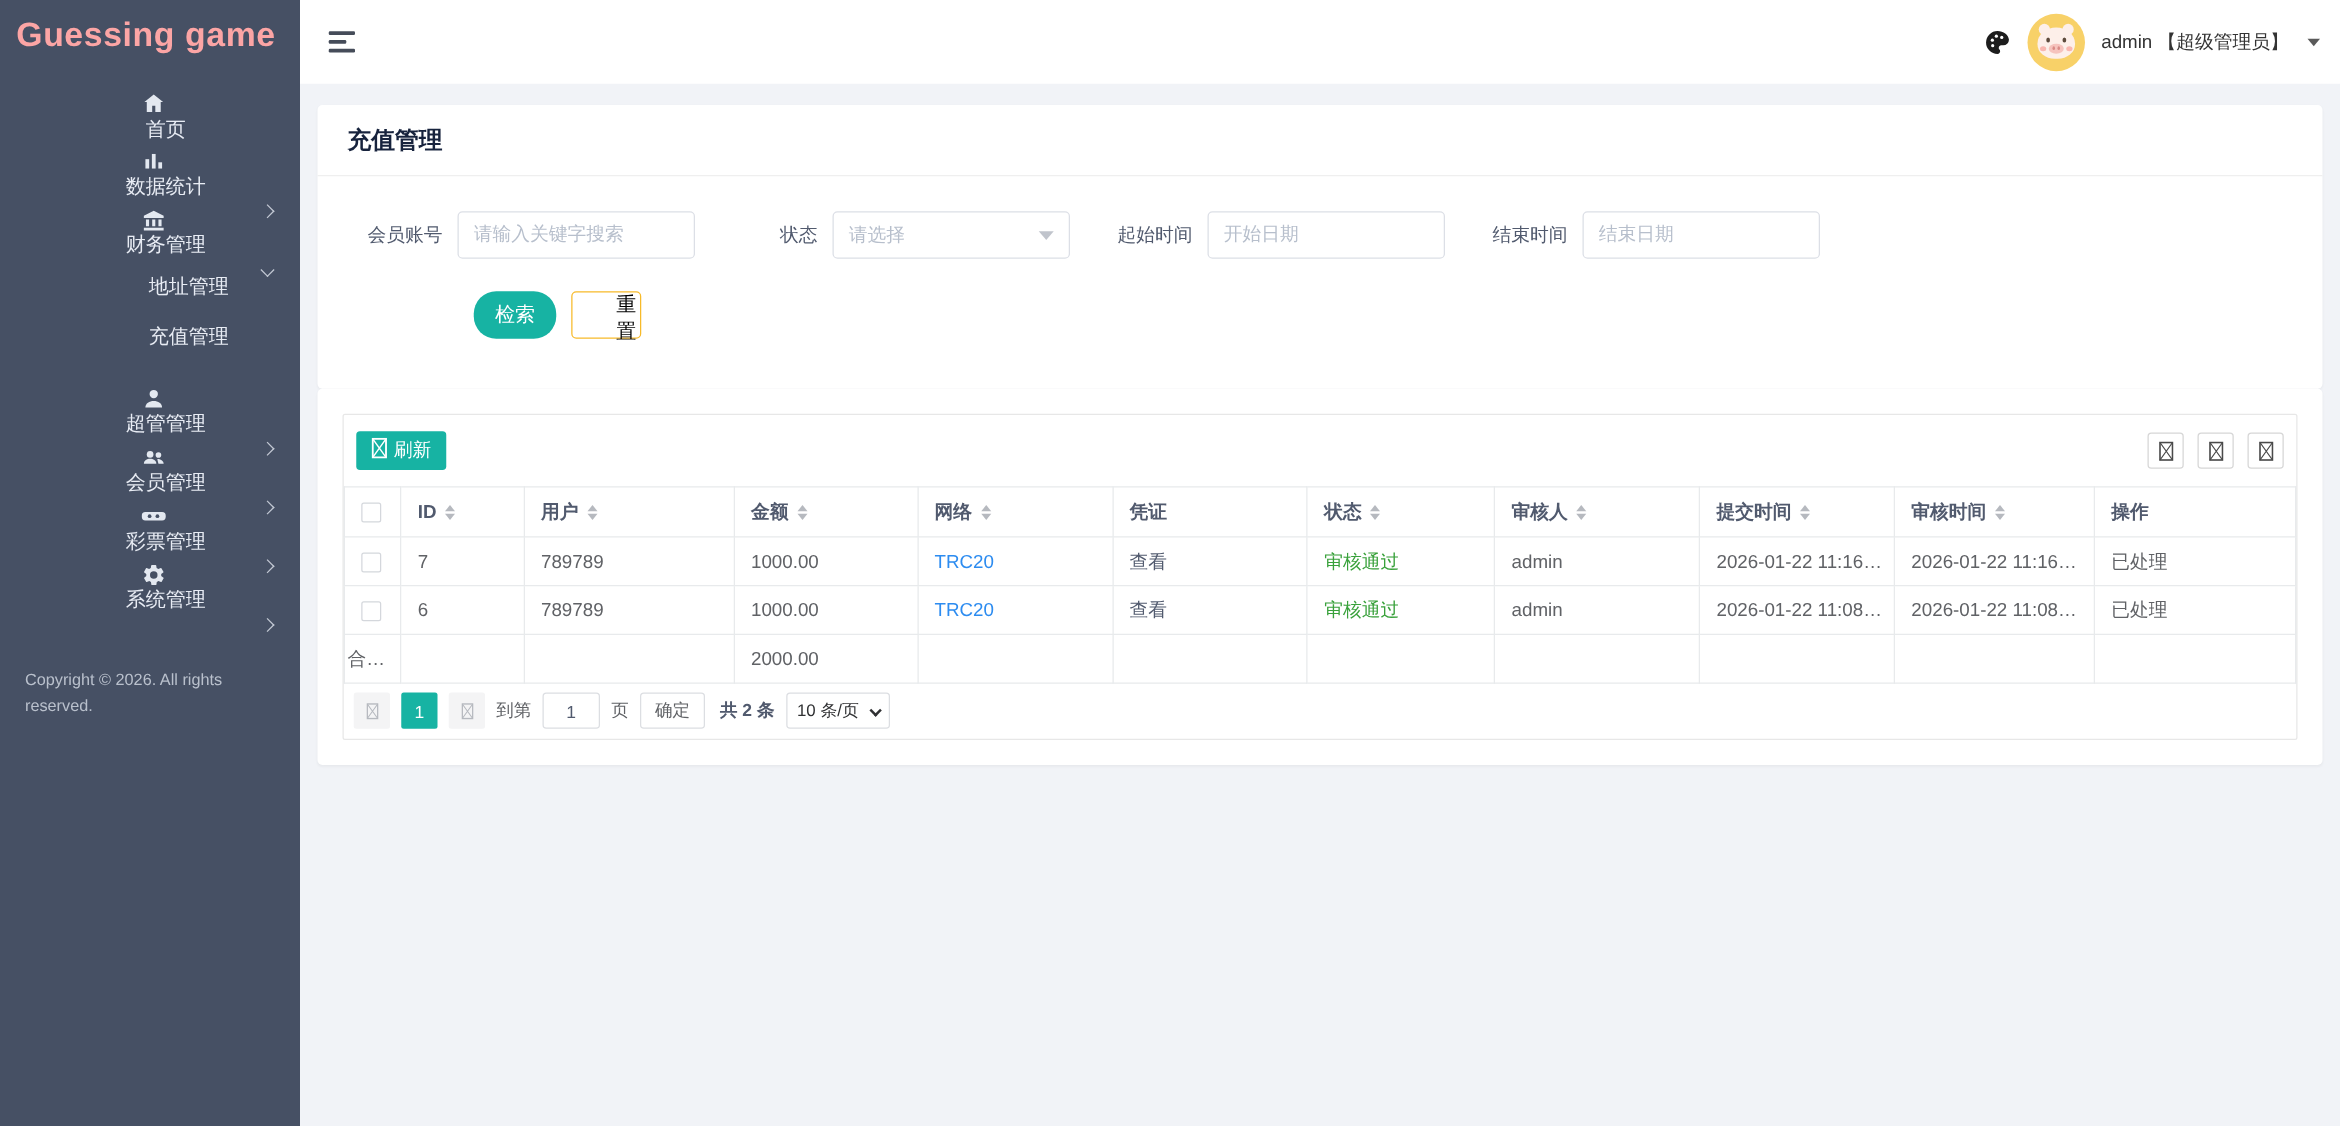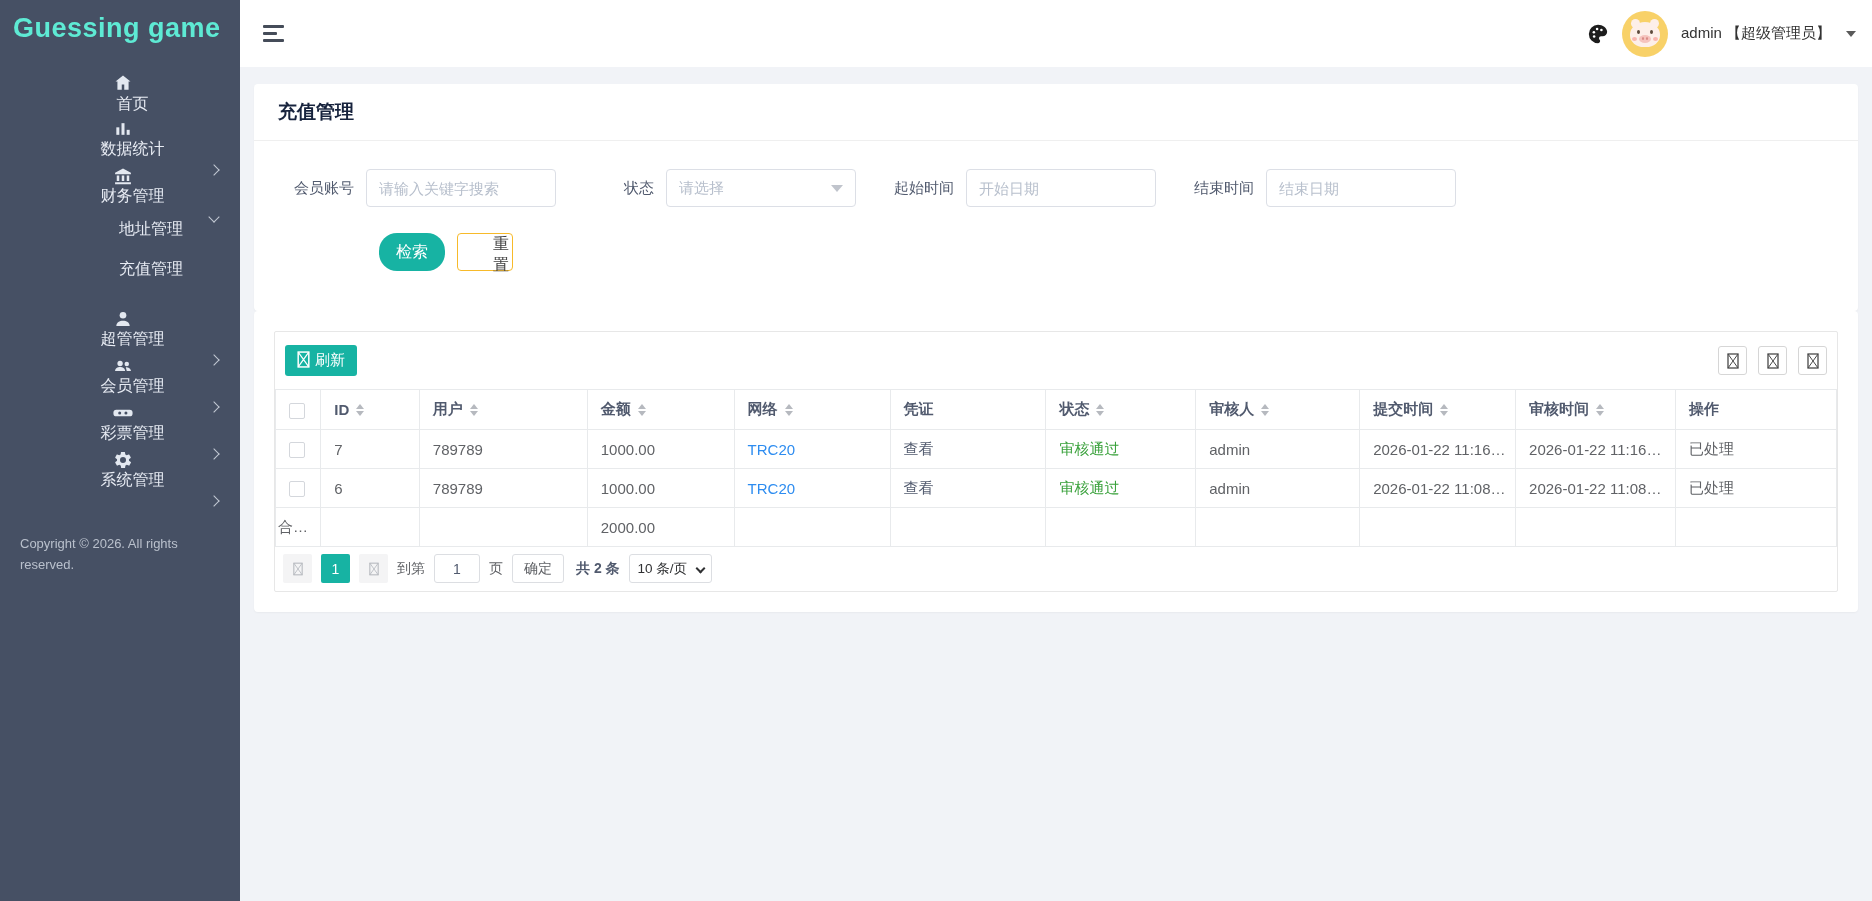--- a/index.html
+++ b/index.html
@@ -2,21 +2,21 @@
 <html><head>
 <meta charset="utf-8">
 <style>
   * { box-sizing: border-box; margin: 0; padding: 0; }
   html,body { width:1872px; height:901px; overflow:hidden;
     font-family:"Liberation Sans","DejaVu Sans",sans-serif; background:#f1f3f7; }
   .app { display:flex; width:1872px; height:901px; }
 
   
   .sidebar { width:240px; flex:0 0 240px; height:901px; background:#465064; color:#eef1f6; }
-  .logo { font-size:27px; font-weight:bold; color:#5eead4; padding:13px 0 0 13px; letter-spacing:.5px; }
+  .logo { font-size:27px; font-weight:bold; color:#fca5a5; padding:13px 0 0 13px; letter-spacing:.5px; }
   .nav { margin-top:28px; }
   .nav-item { display:flex; align-items:center; height:47px; padding-left:25px; cursor:pointer; color:#e8ecf4; font-size:16px;flex-direction:column; }
   .nav-icon { width:22px; height:22px; margin-right:19px; display:inline-flex; align-items:center; justify-content:center; }
   .nav-icon svg { width:20px; height:20px; fill:#e3e8f0; }
   .chev { width:8px; height:8px; border-right:1.6px solid #c3c9d4; border-bottom:1.6px solid #c3c9d4; display:inline-block; }
   .chev.right { transform:rotate(-45deg); }
   .chev.down { transform:rotate(45deg); }
   .nav-arrow { margin-left:auto; margin-right:22px; }
   .submenu .nav-item { height:40px; padding-left:62px; font-size:16px; }
   .submenu { margin:6px 0 10px; }
@@ -44,32 +44,32 @@
   .username { font-size:15px; color:#333; cursor:pointer; }
   .caret { width:0; height:0; border-left:5px solid transparent; border-right:5px solid transparent; border-top:6px solid #5a5a5a; margin-left:2px; }
 
   .content { padding:17px 14px 0; }
   .card { background:#fff; border-radius:4px; box-shadow:0 1px 2px rgba(0,0,0,.04); }
 
   
   .card-header { padding:15px 24px; border-bottom:1px solid #efefef; }
   .page-title { font-size:19px; font-weight:bold; color:#17233d; }
   .filter-body { padding:28px 24px 40px 14px; }
-  .filter-row { display:flex; align-items:center; }
+  .filter-row { display:flex; align-items:center;font-family:Liberation Serif, serif; }
   .fgroup { display:flex; align-items:center; width:300px; flex:0 0 300px; }
   .flabel { width:98px; flex:0 0 98px; text-align:right; padding-right:12px; font-size:15px; color:#515a6e; }
   .finput { width:190px; height:38px; border:1px solid #dcdfe6; border-radius:4px; padding:0 12px; font-size:15px; color:#515a6e; background:#fff; font-family:inherit; }
   .finput::placeholder { color:#b7bfcc; }
   .fselect { width:190px; height:38px; border:1px solid #dcdfe6; border-radius:4px; padding:0 12px; font-size:15px; color:#b7bfcc; background:#fff; display:flex; align-items:center; justify-content:space-between; cursor:pointer; }
   .tri-down { width:0; height:0; border-left:6px solid transparent; border-right:6px solid transparent; border-top:7px solid #c0c4cc; }
   .filter-actions { margin-top:26px; padding-left:111px; display:flex; gap:12px; }
   .btn { border:none; border-radius:4px; cursor:pointer; font-family:inherit; }
   .btn-primary { background:#17b3a3; color:#fff; }
   .btn-search { width:66px; height:38px; font-size:16px;border-radius:18px; }
-  .btn-reset { width:56px; height:38px; font-size:16px; background:#fff; border:1px solid #f7ba2a; color:#404040;padding-left:32px; }
+  .btn-reset { width:56px; height:38px; font-size:16px; background:#fff; border:1px solid #f7ba2a; color:#000000;padding-left:32px; }
 
   
   .table-card { padding:20px; }
   .table-box { border:1px solid #e7e7e7; border-radius:2px; }
   .table-toolbar { display:flex; align-items:center; justify-content:space-between; padding:13px 10px; }
   .btn-refresh { height:31px; padding:0 12px; font-size:15px; display:inline-flex; align-items:center; gap:5px; border-radius:3px; }
   .tofu { display:inline-block; }
   .toolbar-icons { display:flex; gap:11px; }
   .icon-btn { width:29px; height:29px; background:#fff; border:1px solid #d6d6d6; border-radius:3px; display:inline-flex; align-items:center; justify-content:center; color:#4a4a4a; cursor:pointer; }
 

